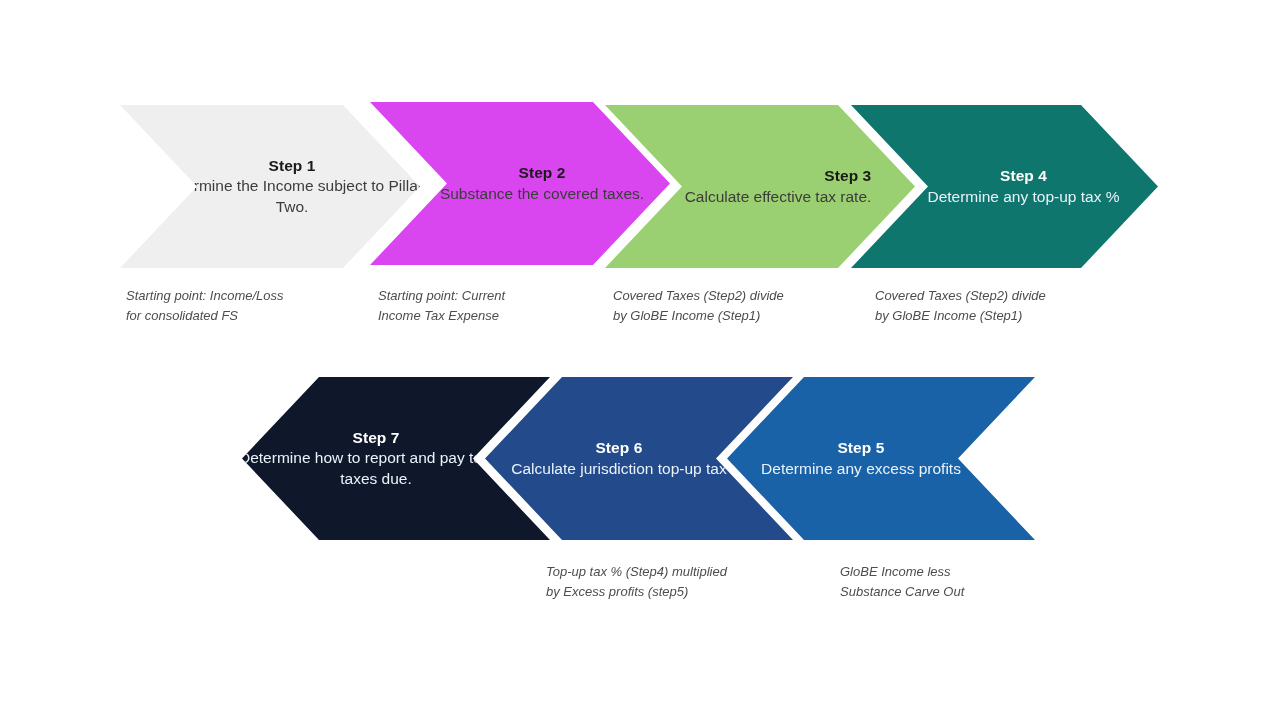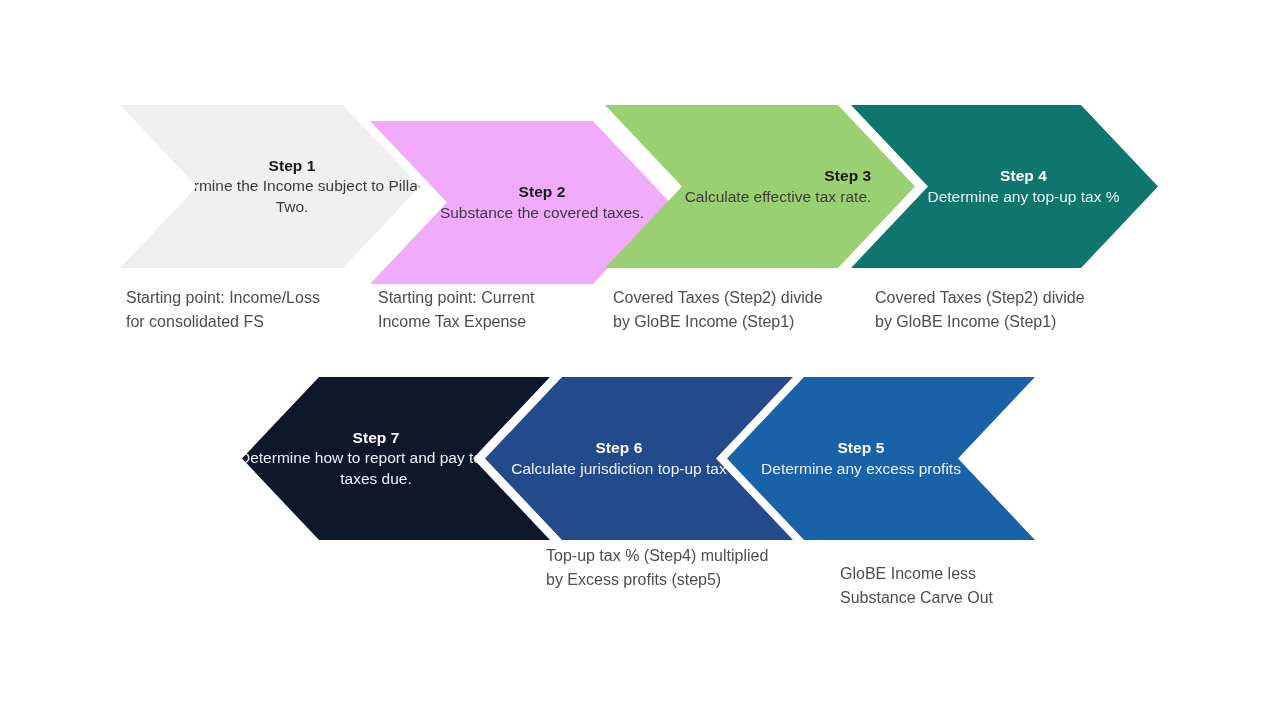--- a/index.html
+++ b/index.html
@@ -62,42 +62,43 @@
     display: block;
   }
 
   .dark-text .step-title { color: #1a1a1a; }
   .dark-text .step-desc  { color: #3c3c3c; }
   .light-text .step-title { color: #ffffff; }
   .light-text .step-desc  { color: #eaf2fa; }
 
   .caption {
     position: absolute;
-    font-size: 16px;
+    font-size: 13px;
     line-height: 1.50;
     color: #4d4d4d;
     font-weight: 400;
     white-space: pre-line;
+    font-style: italic;
   }
 </style>
 </head>
 <body>
 
 <div id="diagram-stage">
 
   <div class="chevron chevron-right-start dark-text" style="left:120px; top:105px; width:300px; height:163px; background:#efefef;">
     <div class="chevron-body" style="transform: translateX(22px);">
       <span class="step-title">Step 1</span>
       <span class="step-desc">Determine the
 Income subject
 to Pillar Two.</span>
     </div>
   </div>
 
-  <div class="chevron chevron-right dark-text" style="left:370px; top:121px; width:300px; height:163px; background:#f0abfc;">
+  <div class="chevron chevron-right dark-text" style="left:370px; top:102px; width:300px; height:163px; background:#d946ef;">
     <div class="chevron-body" style="transform: translateX(22px);">
       <span class="step-title">Step 2</span>
       <span class="step-desc">Substance the
 covered taxes.</span>
     </div>
   </div>
 
   <div class="chevron chevron-right dark-text" style="left:605px; top:105px; width:310px; height:163px; background:#9ad071;">
     <div class="chevron-body" style="transform: translateX(18px); text-align: right;">
       <span class="step-title">Step 3</span>
@@ -147,19 +148,19 @@
   </div>
 
   <div class="chevron chevron-left light-text" style="left:727px; top:377px; width:308px; height:163px; background:#1a62a8;">
     <div class="chevron-body" style="transform: translateX(-20px);">
       <span class="step-title">Step 5</span>
       <span class="step-desc">Determine any
 excess profits</span>
     </div>
   </div>
 
-  <div class="caption" style="left:546px; top:544px; width:265px;">Top-up tax % (Step4) multiplied
+  <div class="caption" style="left:546px; top:562px; width:265px;">Top-up tax % (Step4) multiplied
 by Excess profits (step5)</div>
 
   <div class="caption" style="left:840px; top:562px; width:230px;">GloBE Income less
 Substance Carve Out</div>
 
 </div>
 
 </body></html>

